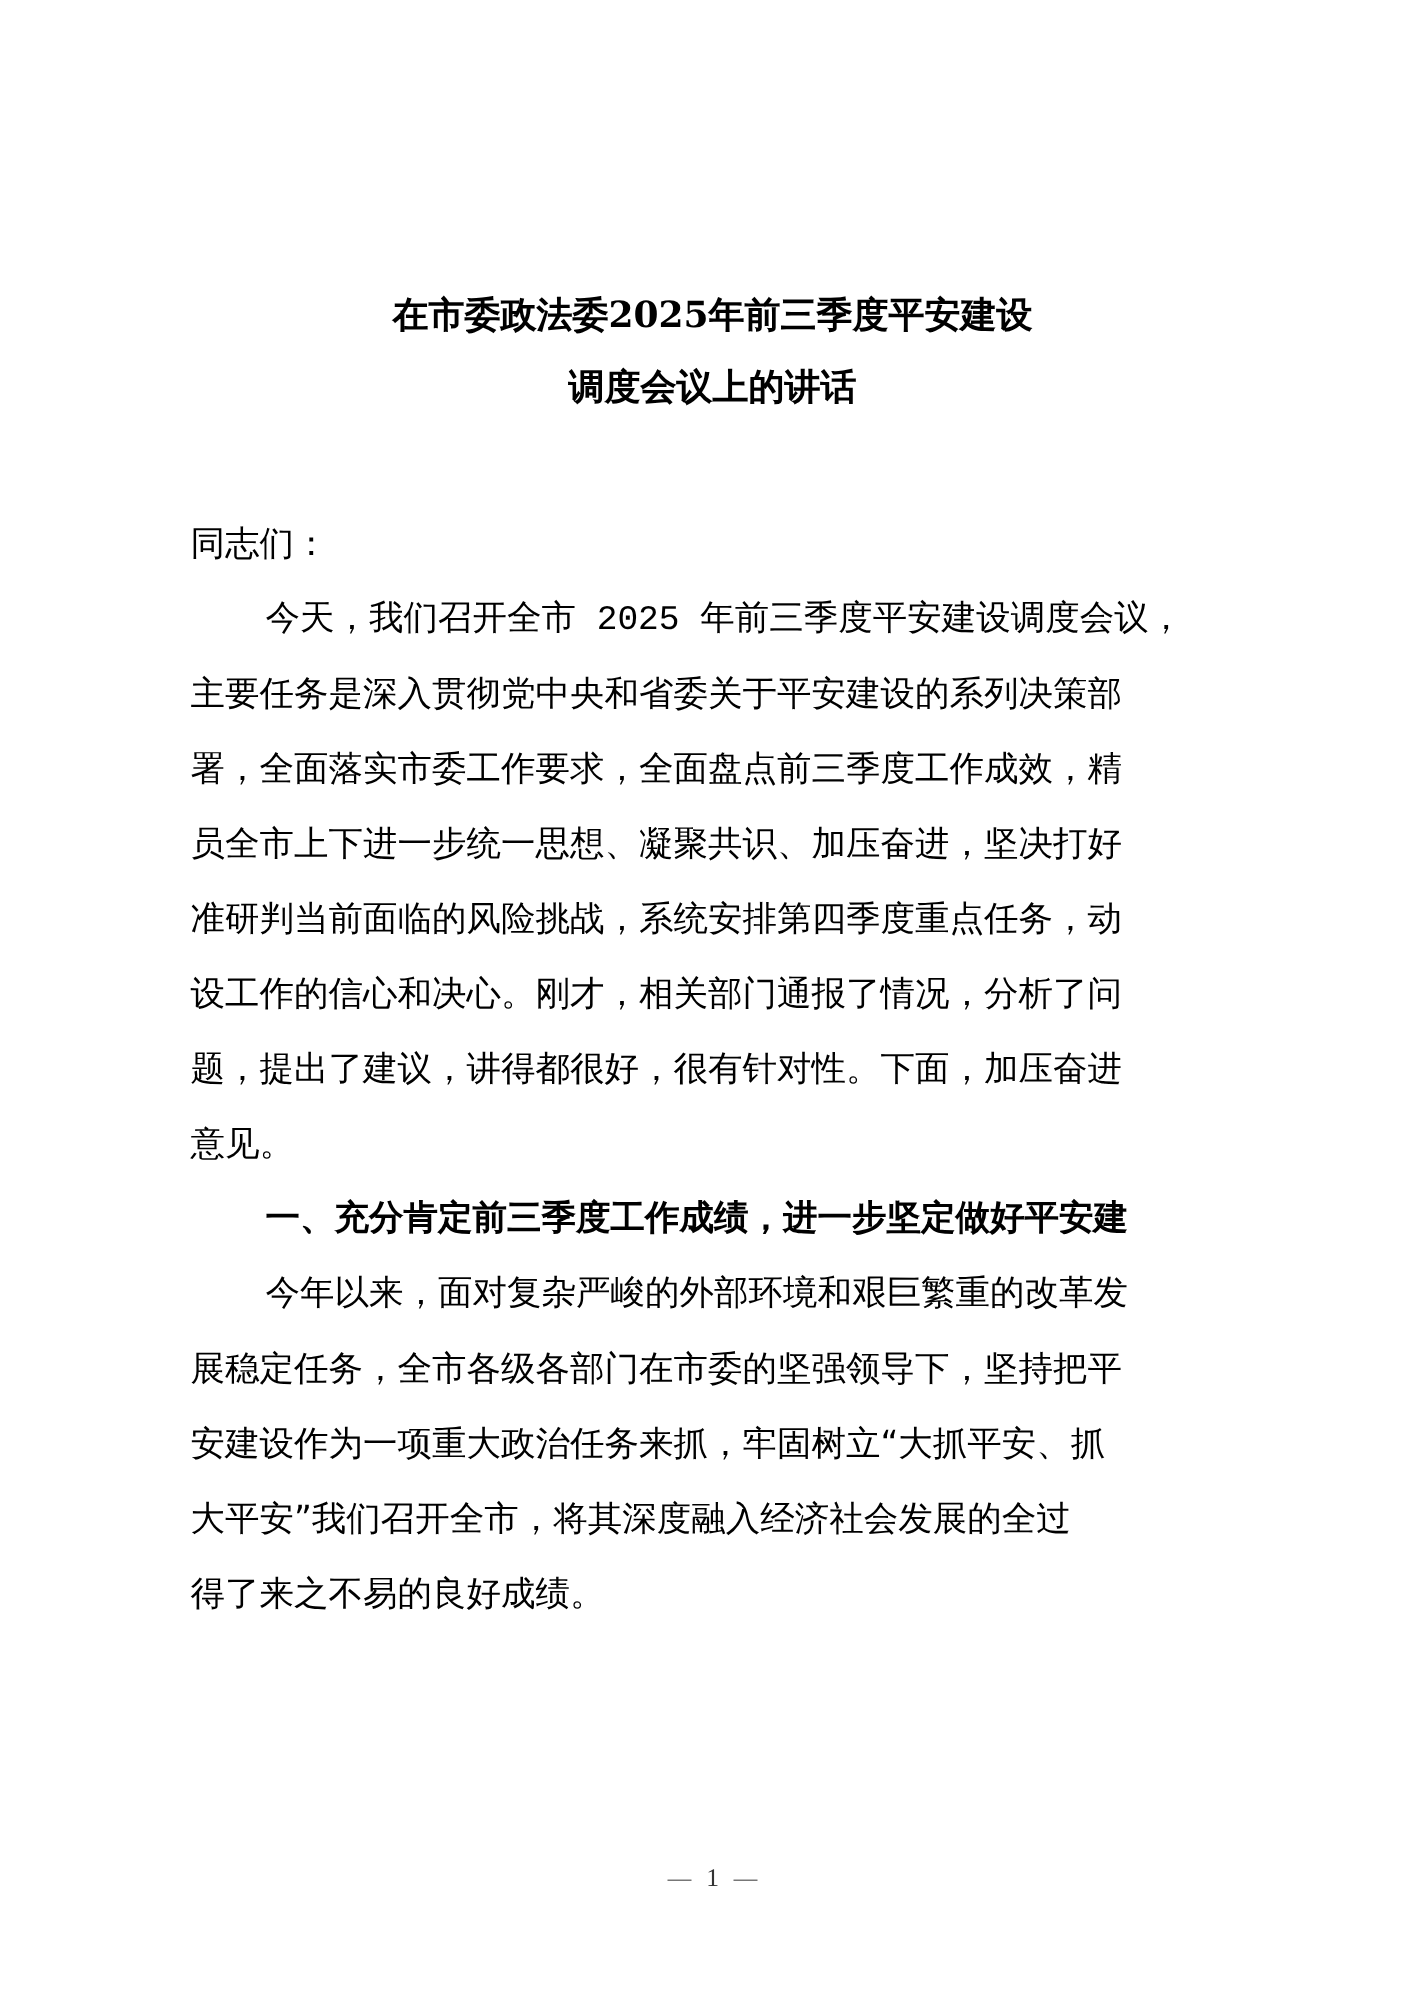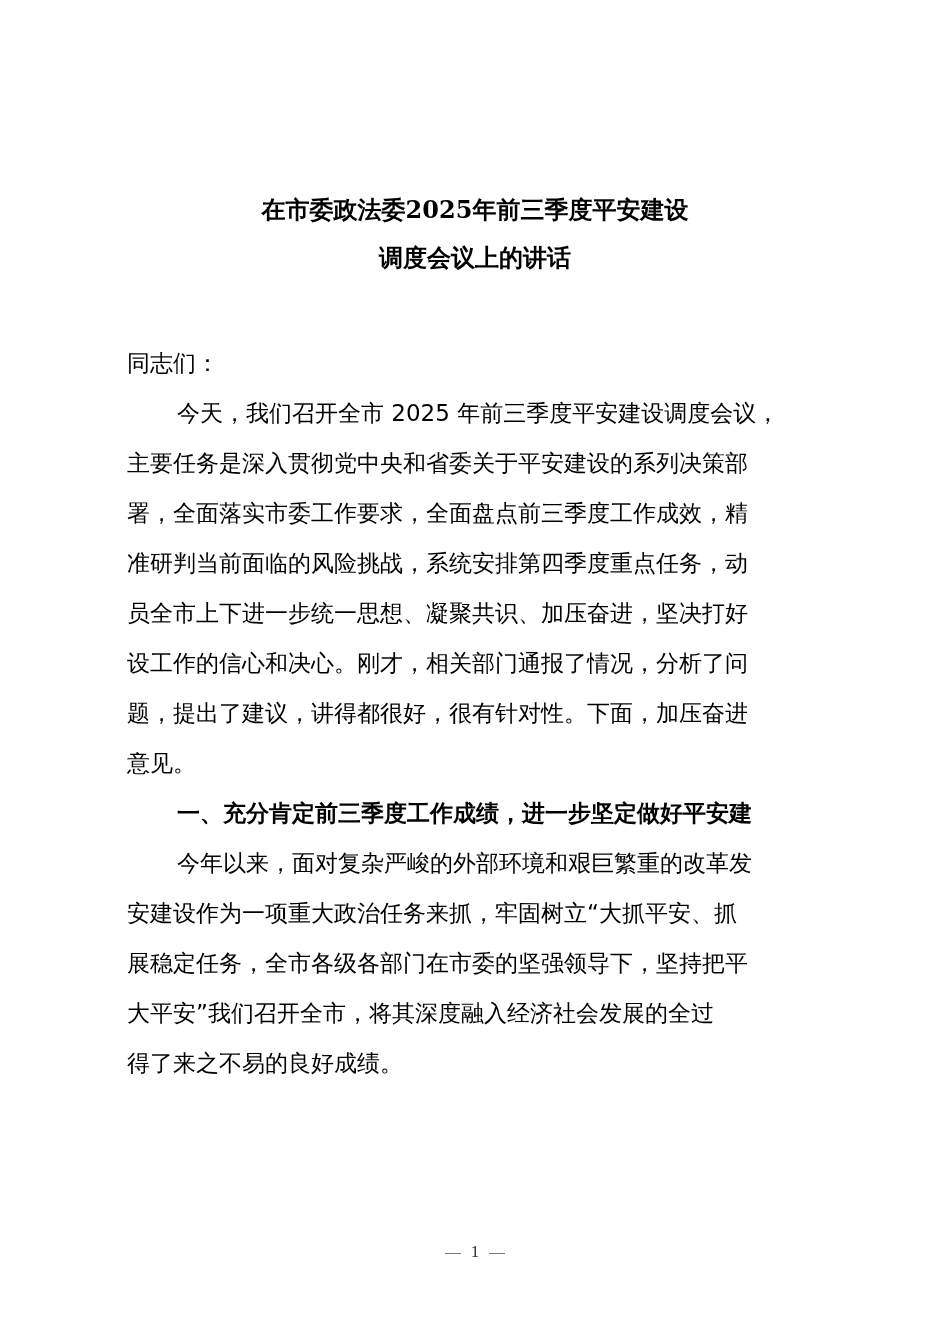--- a/index.html
+++ b/index.html
@@ -47,20 +47,21 @@
       font-size: 23px;
       line-height: 50px;
     }
     .body-text .line {
       display: block;
       white-space: nowrap;
       height: 50px;
     }
     .indent {
       padding-left: 50px;
+      font-family: Liberation Mono, monospace;
     }
     .bold {
       font-weight: bold;
     }
     .footer {
       position: absolute;
       left: 0;
       top: 1242px;
       width: 950px;
       text-align: center;
@@ -87,35 +88,35 @@
     <span class="line">调度会议上的讲话</span>
   </div>
 
   <div class="body-text">
     <span class="line">同志们：</span>
 
     <div>
       <span class="line indent">今天，我们召开全市 2025 年前三季度平安建设调度会议，</span>
       <span class="line">主要任务是深入贯彻党中央和省委关于平安建设的系列决策部</span>
       <span class="line">署，全面落实市委工作要求，全面盘点前三季度工作成效，精</span>
+      <span class="line">员全市上下进一步统一思想、凝聚共识、加压奋进，坚决打好</span>
       <span class="line">准研判当前面临的风险挑战，系统安排第四季度重点任务，动</span>
-      <span class="line">员全市上下进一步统一思想、凝聚共识、加压奋进，坚决打好</span>
       <span class="line">设工作的信心和决心。刚才，相关部门通报了情况，分析了问</span>
       <span class="line">题，提出了建议，讲得都很好，很有针对性。下面，加压奋进</span>
       <span class="line">意见。</span>
     </div>
 
     <div>
       <span class="line indent bold">一、充分肯定前三季度工作成绩，进一步坚定做好平安建</span>
     </div>
 
     <div>
       <span class="line indent">今年以来，面对复杂严峻的外部环境和艰巨繁重的改革发</span>
+      <span class="line">展稳定任务，全市各级各部门在市委的坚强领导下，坚持把平</span>
       <span class="line">安建设作为一项重大政治任务来抓，牢固树立“大抓平安、抓</span>
-      <span class="line">展稳定任务，全市各级各部门在市委的坚强领导下，坚持把平</span>
       <span class="line">大平安”我们召开全市，将其深度融入经济社会发展的全过</span>
       <span class="line">得了来之不易的良好成绩。</span>
     </div>
   </div>
 
   <div class="footer">
     <span class="dash"></span><span>1</span><span class="dash"></span>
   </div>
 
 </div>

